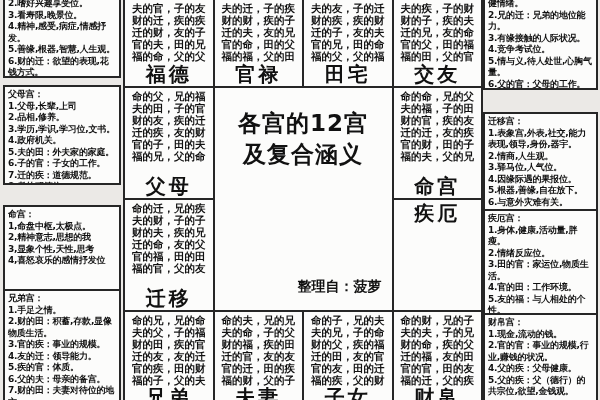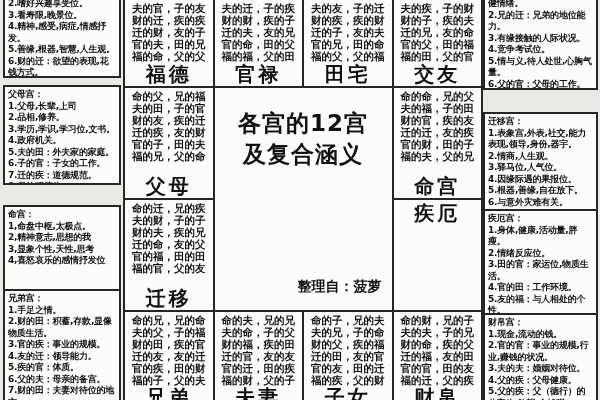--- a/index.html
+++ b/index.html
@@ -245,17 +245,16 @@
       <div class="item">3.田的官：家运位,物质生活。</div>
       <div class="item">4.官的田：工作环境。</div>
       <div class="item">5.友的福：与人相处的个性。</div>
     </div>
 </div>
 <div class="box rbox" id="bD">
   <div class="hdr">财帛宫：</div>
   <div>
       <div class="item">1.现金,流动的钱。</div>
       <div class="item">2.官的官：事业的规模,行业,赚钱的状况。</div>
-      <div class="item">3.夫的夫：婚姻对待位。</div>
       <div class="item">4.父的疾：父母健康。</div>
       <div class="item">5.父的疾：父（德行）的共宗位,欲望,金钱观。</div>
     </div>
 </div>
 
 </body></html>

